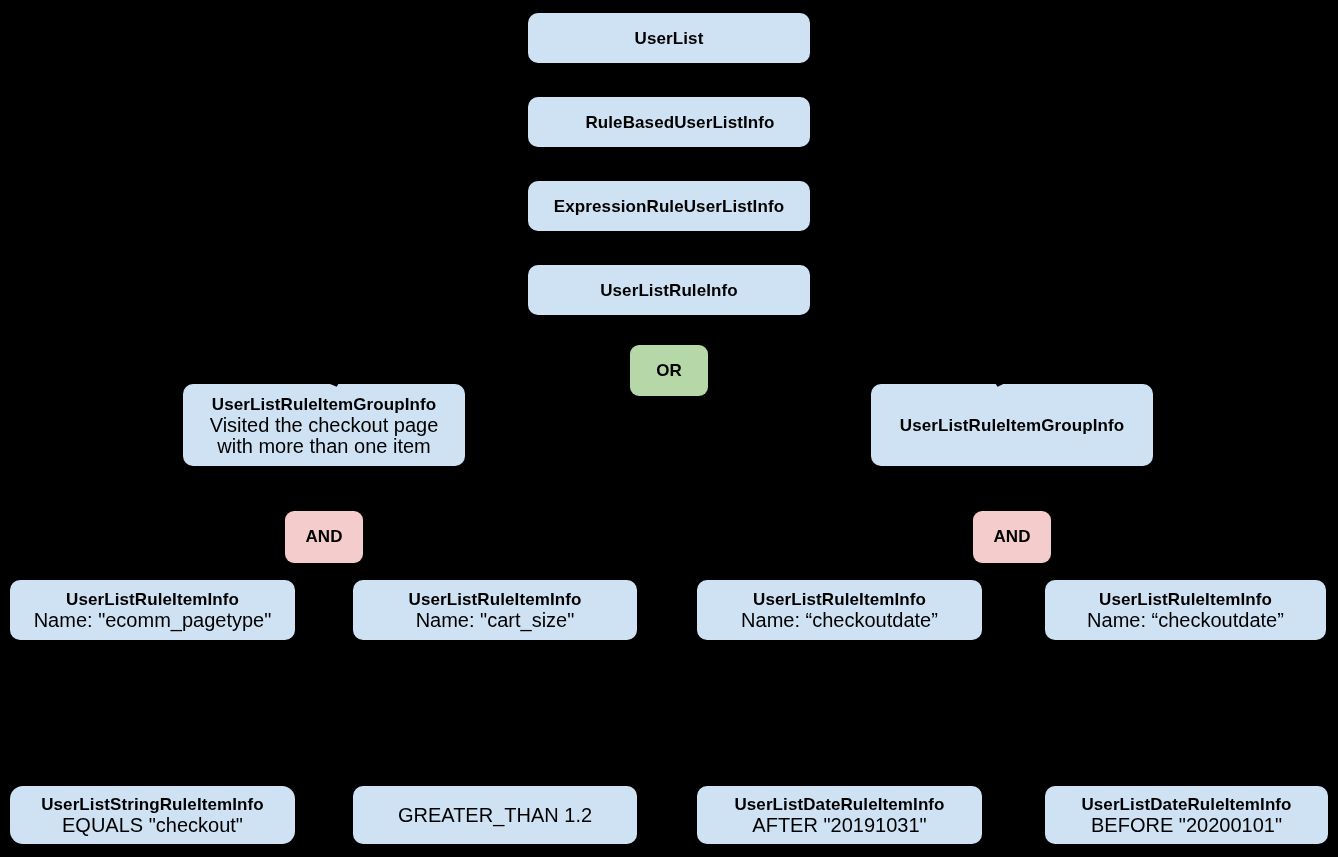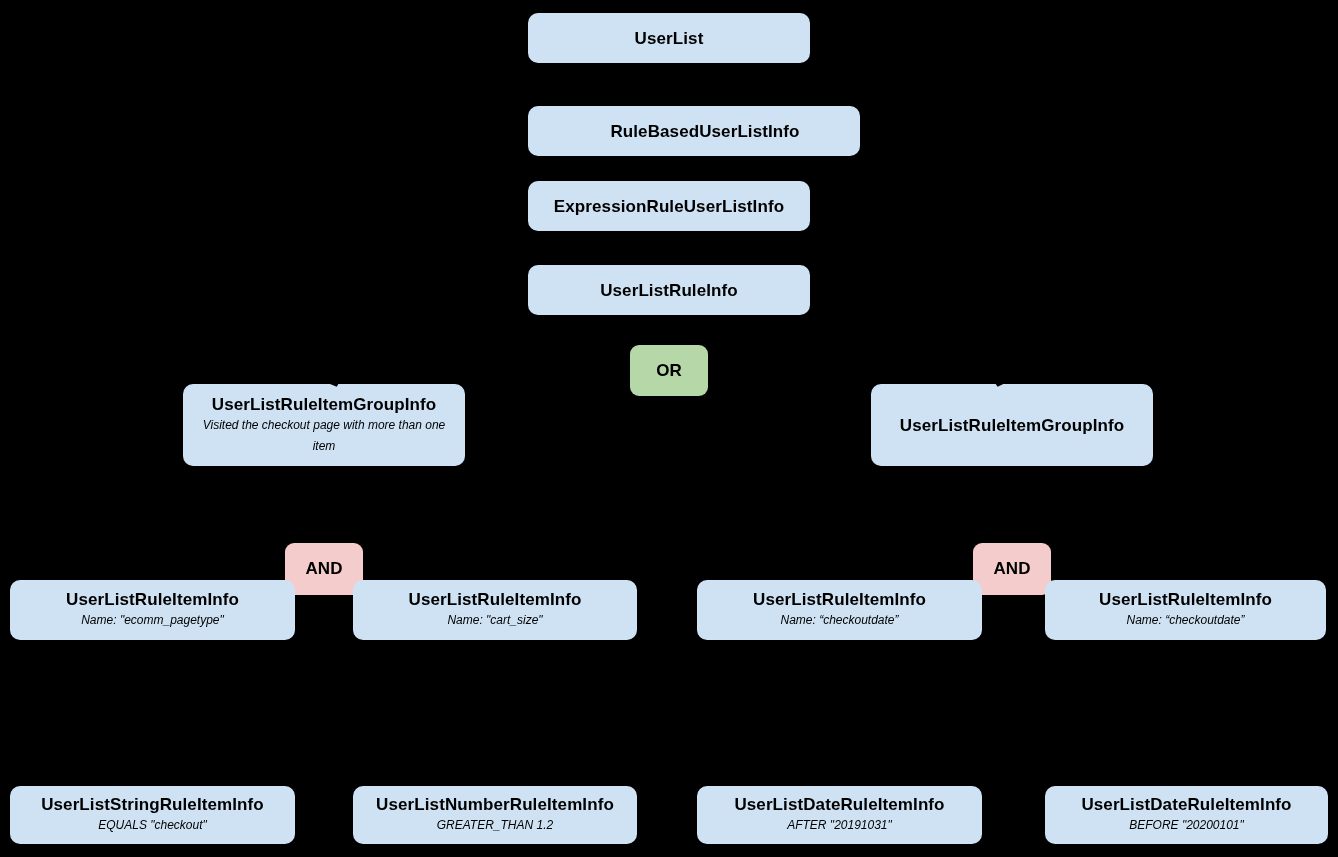--- a/index.html
+++ b/index.html
@@ -25,53 +25,52 @@
     padding: 4px 10px;
     line-height: 21px;
   }
   .node .t {
     font-weight: 700;
     font-size: 17px;
     letter-spacing: 0.1px;
     white-space: nowrap;
   }
   .node .s {
-    font-style: italic;
-    font-size: 12px;
+    font-size: 20px;
   }
   .op {
     position: absolute;
     display: flex;
     align-items: center;
     justify-content: center;
     font-weight: 700;
     font-size: 17px;
     border-radius: 9px;
   }
   .op.or  { background: #b6d7a8; }
-  .op.and { background: #f4cccc; margin-top: 32px; }
+  .op.and { background: #f4cccc; }
   .arrowhead {
     position: absolute;
     width: 0; height: 0;
     border-left: 13px solid transparent;
     border-right: 13px solid transparent;
     border-top: 11px solid #000;
     z-index: 5;
   }
 </style>
 </head>
 <body>
 
 <div class="canvas">
 
   <div class="node" style="left:528px; top:13px;  width:282px; height:50px;justify-content:center;">
     <div class="t">UserList</div>
   </div>
 
-  <div class="node" style="left:528px; top:106px;  width:332px; height:50px;padding-left:32px;">
+  <div class="node" style="left:528px; top:97px;  width:282px; height:50px;padding-left:32px;">
     <div class="t">RuleBasedUserListInfo</div>
   </div>
 
   <div class="node" style="left:528px; top:181px; width:282px; height:50px;">
     <div class="t">ExpressionRuleUserListInfo</div>
   </div>
 
   <div class="node" style="left:528px; top:265px; width:282px; height:50px;">
     <div class="t">UserListRuleInfo</div>
   </div>
@@ -113,27 +112,26 @@
   <div class="node" style="left:697px; top:580px; width:285px; height:60px;">
     <div class="t">UserListRuleItemInfo</div>
     <div class="s">Name: “checkoutdate”</div>
   </div>
 
   <div class="node" style="left:1045px; top:580px; width:281px; height:60px;">
     <div class="t">UserListRuleItemInfo</div>
     <div class="s">Name: “checkoutdate”</div>
   </div>
 
-  <div class="node" style="left:10px; top:786px; width:285px; height:58px;">
+  <div class="node" style="left:10px; top:786px; width:285px; height:58px;border-radius:13px;">
     <div class="t">UserListStringRuleItemInfo</div>
     <div class="s">EQUALS "checkout"</div>
   </div>
 
   <div class="node" style="left:353px; top:786px; width:284px; height:58px;">
-    <div class="t">UserListNumberRuleItemInfo</div>
     <div class="s">GREATER_THAN 1.2</div>
   </div>
 
   <div class="node" style="left:697px; top:786px; width:285px; height:58px;">
     <div class="t">UserListDateRuleItemInfo</div>
     <div class="s">AFTER "20191031"</div>
   </div>
 
   <div class="node" style="left:1045px; top:786px; width:283px; height:58px;">
     <div class="t">UserListDateRuleItemInfo</div>

